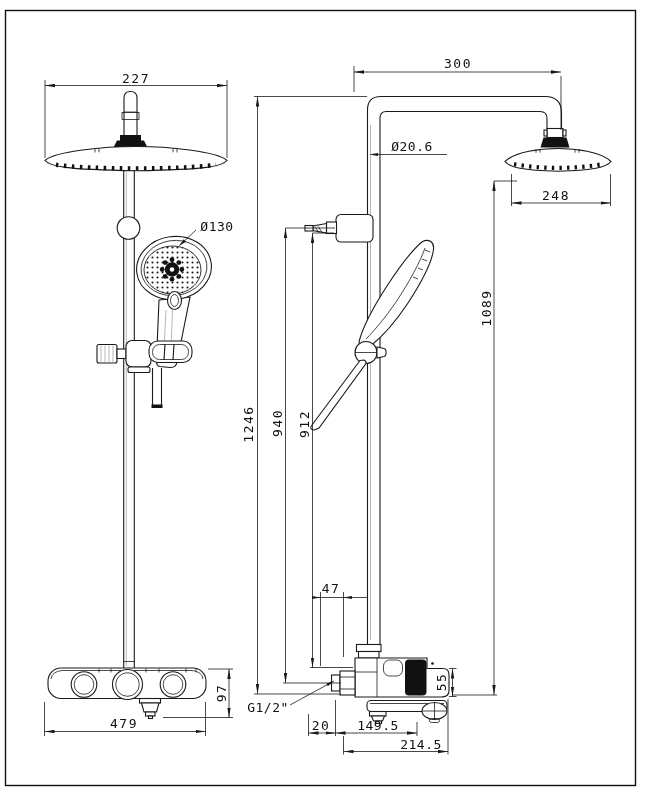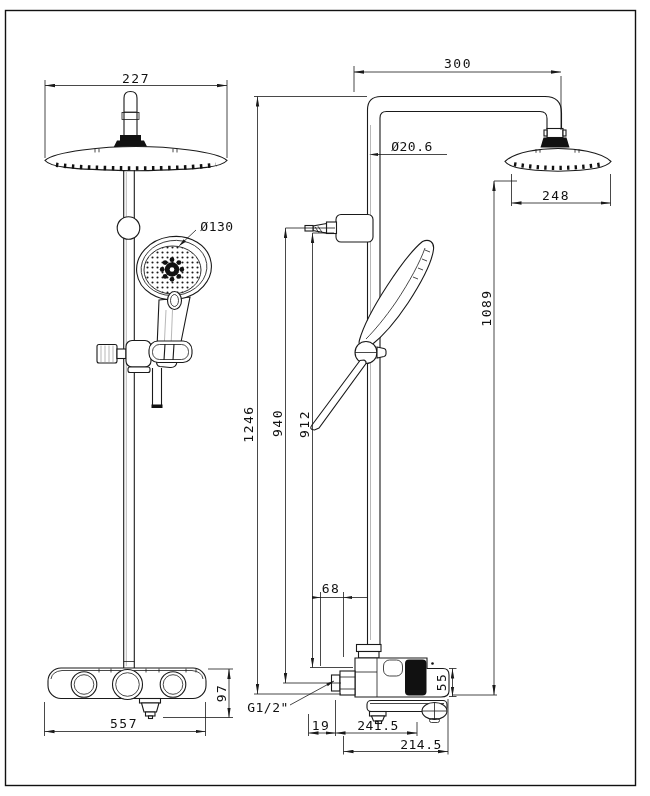--- a/index.html
+++ b/index.html
@@ -250,29 +250,29 @@
     <line class="ext" x1="196" y1="230" x2="179.5" y2="245.5"></line>
     <polygon fill="#1a1a1a" points="179,246 185.9,241.7 183.7,239.3"></polygon>
     <line class="ext" x1="290" y1="705" x2="334" y2="681"></line>
     <polygon fill="#1a1a1a" points="334,681 327.8,686.2 326.3,683.4"></polygon>
   </g>
 </svg>
 
 <div class="dl" style="left:136px;top:78px">227</div>
 <div class="dl" style="left:217px;top:226px;letter-spacing:0.5px">Ø130</div>
 <div class="dl rot" style="left:221px;top:693px">97</div>
-<div class="dl" style="left:124px;top:723px">557</div>
+<div class="dl" style="left:124px;top:723px">479</div>
 
 <div class="dl" style="left:458px;top:63px">300</div>
 <div class="dl" style="left:412px;top:146px;letter-spacing:0.5px">Ø20.6</div>
 <div class="dl" style="left:556px;top:195px">248</div>
 <div class="dl rot" style="left:248px;top:424px">1246</div>
 <div class="dl rot" style="left:277px;top:423px">940</div>
 <div class="dl rot" style="left:304px;top:424px">912</div>
 <div class="dl rot" style="left:486px;top:308px">1089</div>
-<div class="dl" style="left:331px;top:588px">68</div>
+<div class="dl" style="left:331px;top:588px">47</div>
 <div class="dl" style="left:268px;top:707px;letter-spacing:0.5px">G1/2"</div>
-<div class="dl" style="left:321px;top:725px">19</div>
-<div class="dl" style="left:378px;top:725px;letter-spacing:0.5px">241.5</div>
+<div class="dl" style="left:321px;top:725px">20</div>
+<div class="dl" style="left:378px;top:725px;letter-spacing:0.5px">149.5</div>
 <div class="dl" style="left:421px;top:744px;letter-spacing:0.5px">214.5</div>
 <div class="dl rot" style="left:441px;top:682px">55</div>
 
 </div>
 
 </body></html>

